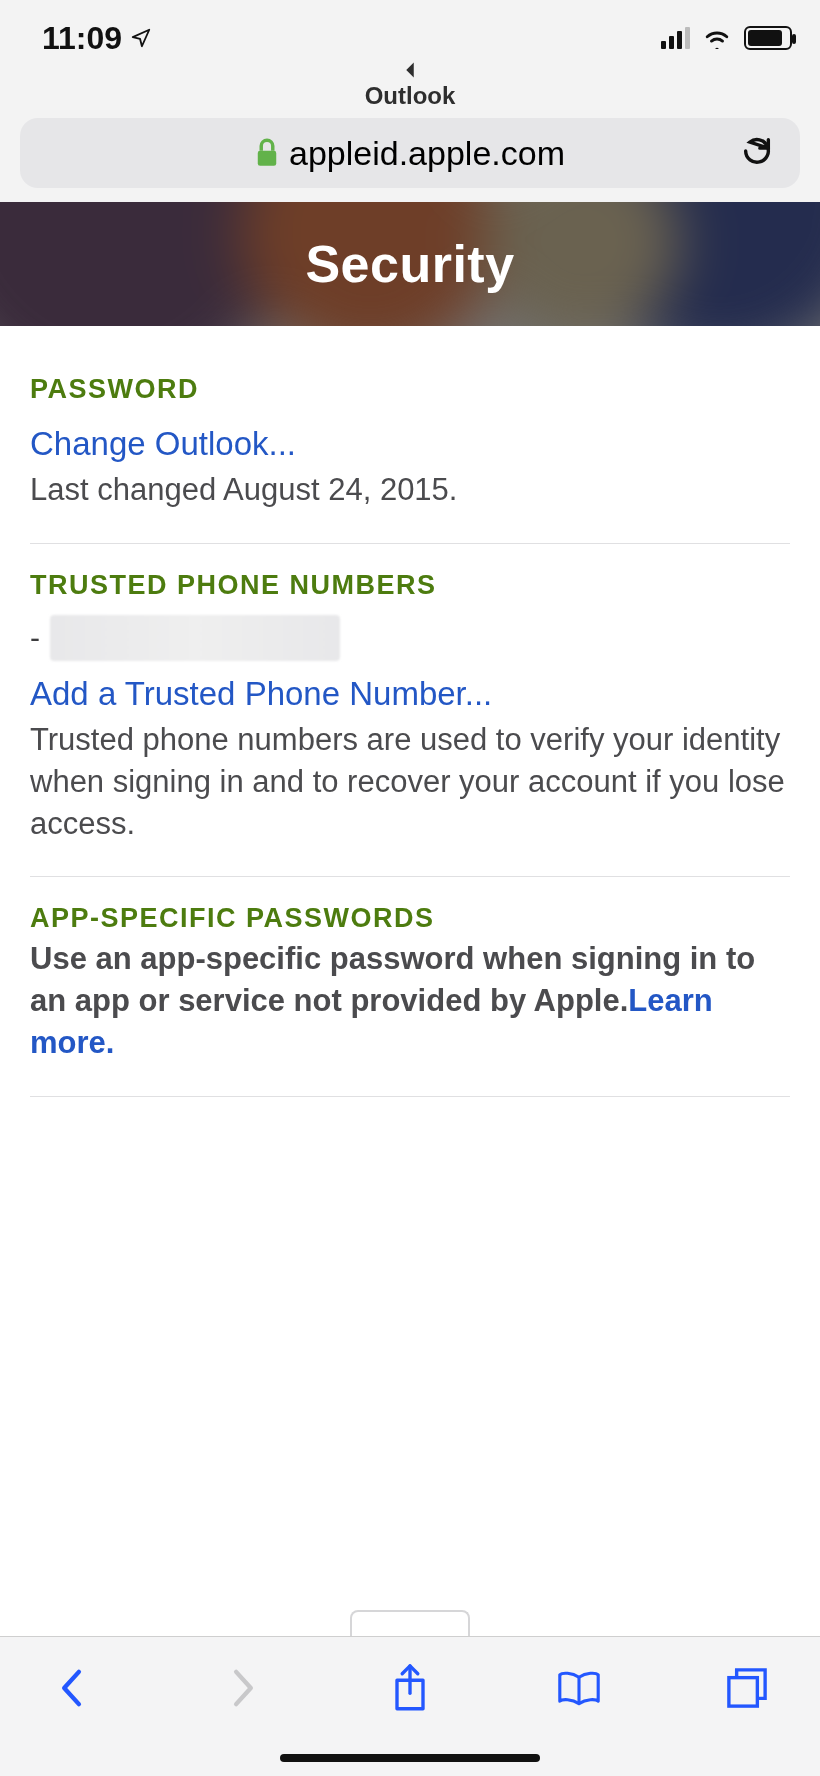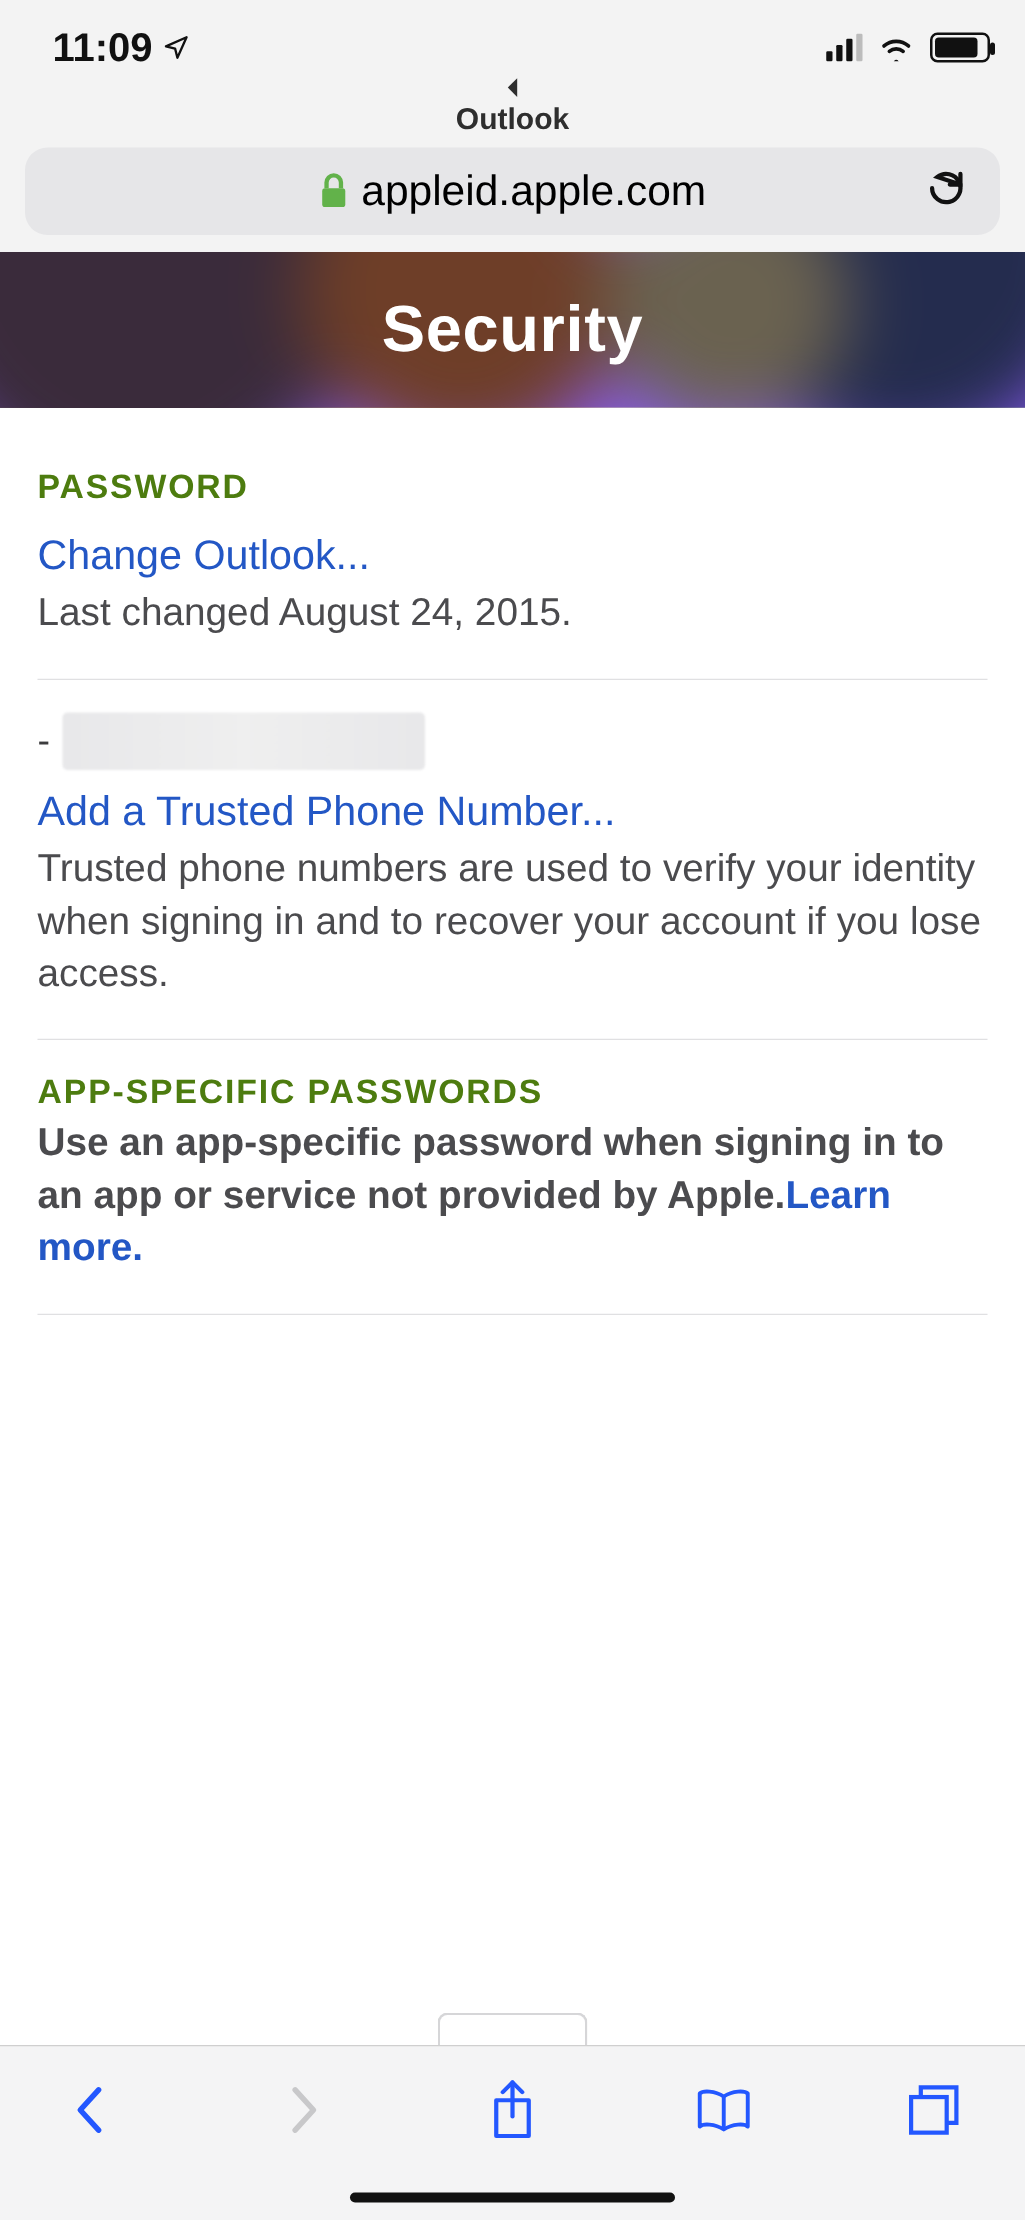--- a/index.html
+++ b/index.html
@@ -25,21 +25,21 @@
   .back-app svg{display:block;}
 
   
   .addr-wrap { padding:4px 20px 14px 20px; }
   .addr { background:#e6e6e8; border-radius:18px; height:70px; display:flex; align-items:center; justify-content:center; position:relative; }
   .addr .center { display:flex; align-items:center; gap:10px; }
   .addr .domain { font-size:34px; color:#000000; }
   .addr .reload { position:absolute; right:26px; top:50%; transform:translateY(-50%); }
 
   
-  .hero { height:124px; display:flex; align-items:center; justify-content:center; position:relative; overflow:hidden; background:#8b5cf6;}
+  .hero { height:124px; display:flex; align-items:center; justify-content:center; position:relative; overflow:hidden; background:#737373;}
   .hero .blur { position:absolute; inset:-20px; filter:blur(28px); }
   .hero .title { position:relative; color:#fff; font-size:52px; font-weight:700; letter-spacing:0.5px;}
   .blob{position:absolute;border-radius:50%;}
   .b1{width:380px;height:380px;background:#3a2b3b;left:-60px;top:-160px;}
   .b2{width:260px;height:260px;background:#6e3e28;left:260px;top:-80px;}
   .b3{width:320px;height:320px;background:#242c4e;right:-40px;top:-140px;}
   .b4{width:200px;height:200px;background:#6a6250;right:160px;top:-40px;}
 
   
   .content { background:#fff; flex:0 0 auto; padding:48px 30px 20px 30px; height:1326px;}
@@ -134,20 +134,21 @@
 
     <div>
       <div class="section-head">PASSWORD</div>
       <a class="link">Change Outlook...</a>
       <div class="muted">Last changed August 24, 2015.</div>
     </div>
 
     <hr class="hr">
 
     <div>
+      <div class="section-head">TRUSTED PHONE NUMBERS</div>
       <div class="redacted">
         <span class="dash">-</span>
         <div class="blur-box"></div>
       </div>
       <a class="link" style="margin-top:14px;">Add a Trusted Phone Number...</a>
       <div class="muted">Trusted phone numbers are used to verify your identity when signing in and to recover your account if you lose access.</div>
     </div>
 
     <hr class="hr">
 

